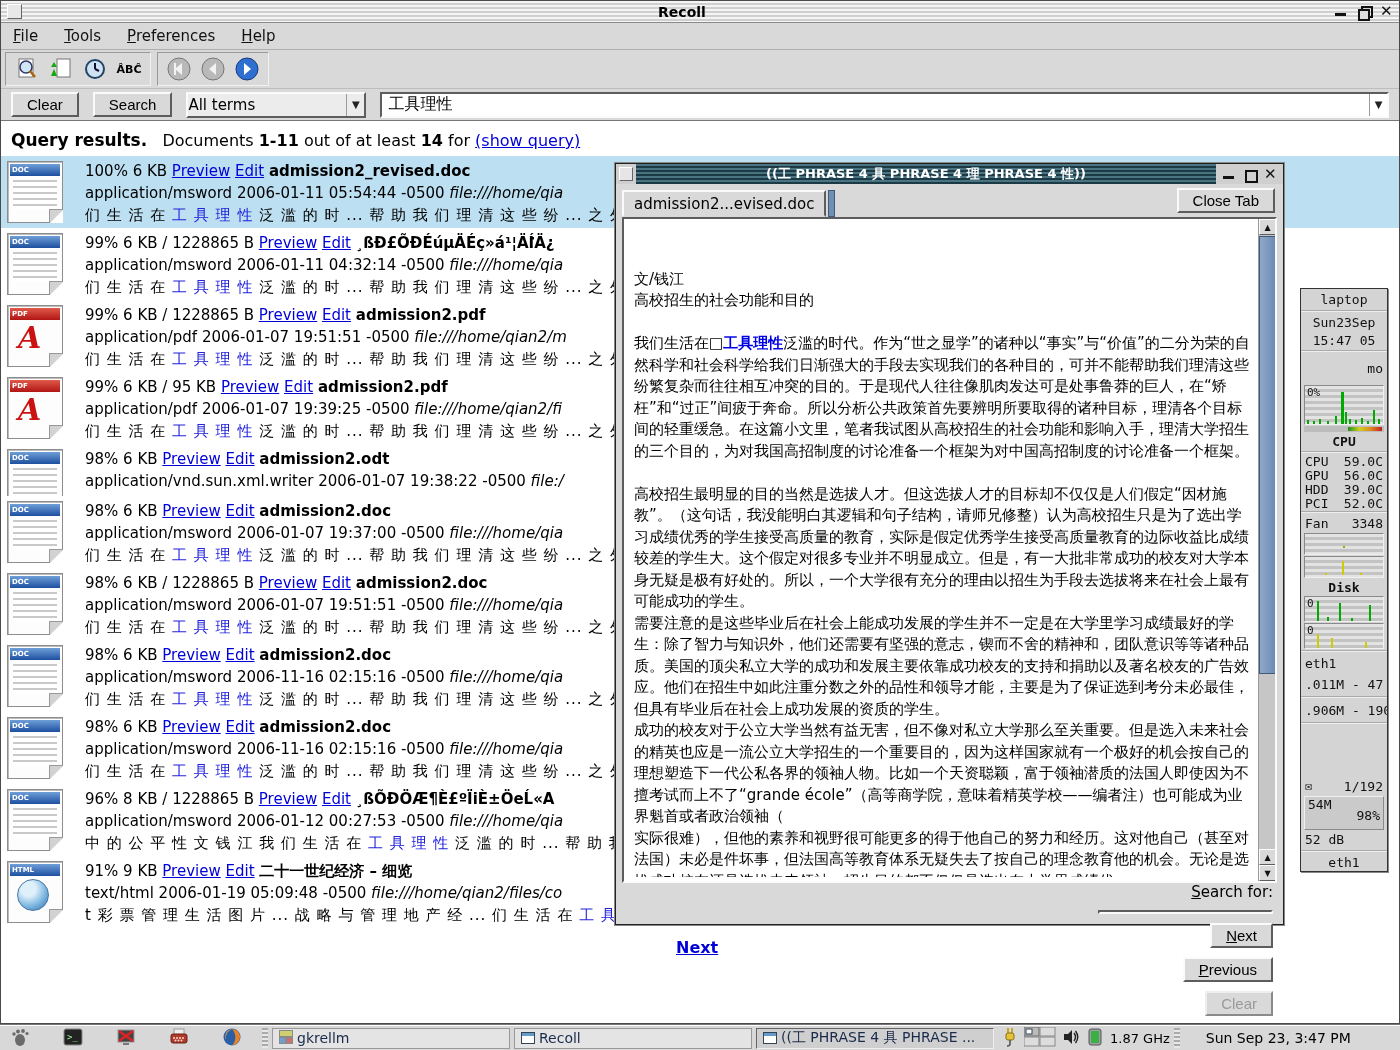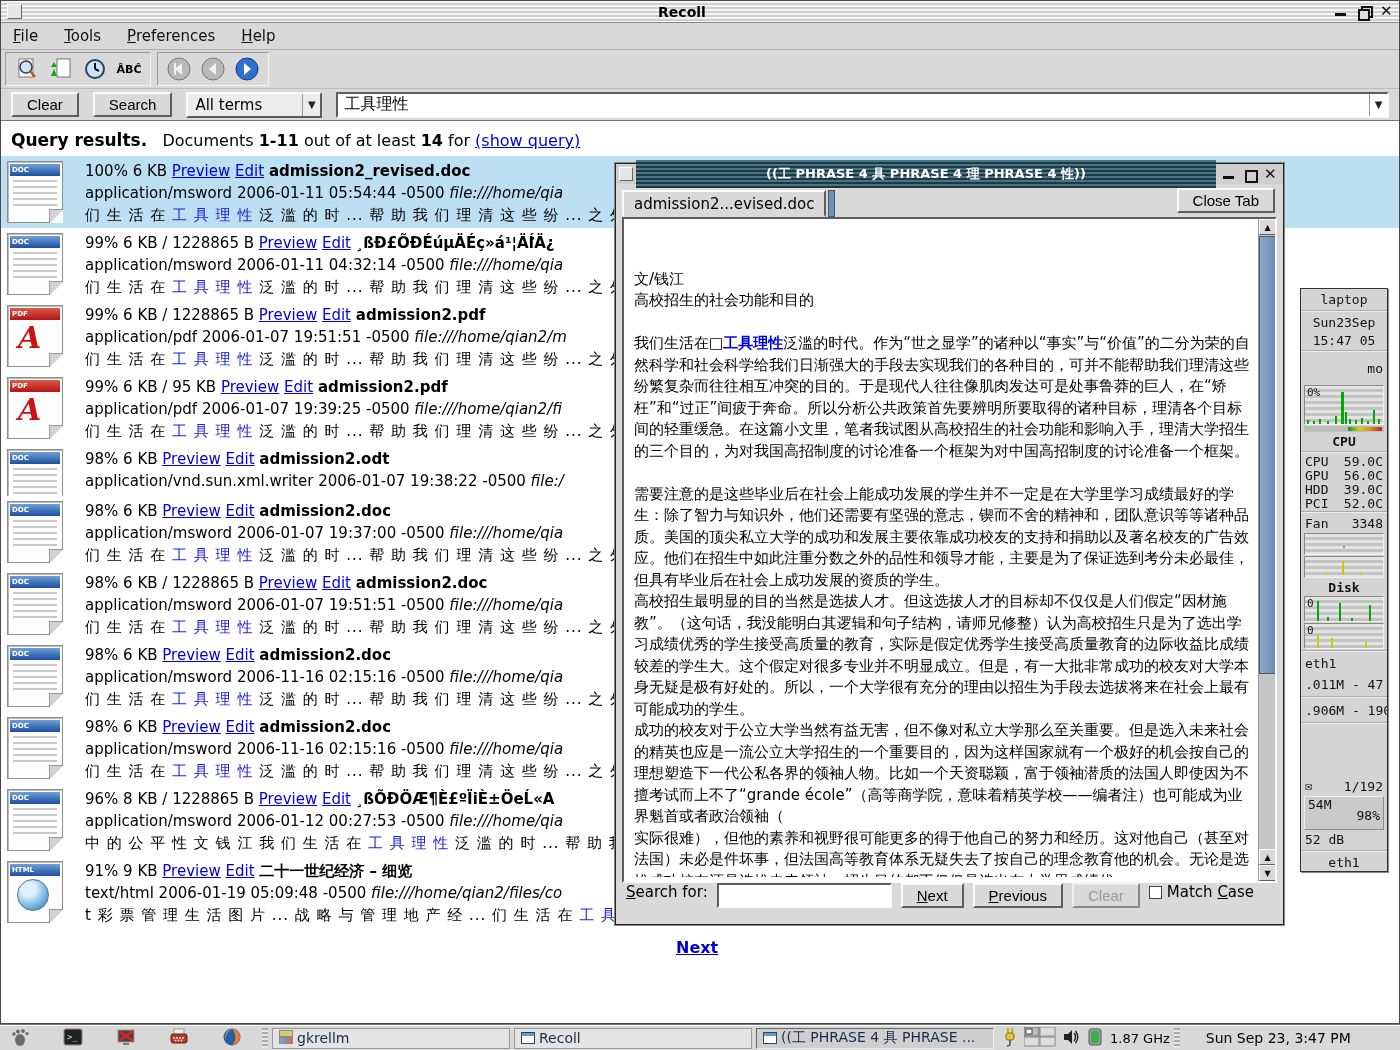--- a/index.html
+++ b/index.html
@@ -28,22 +28,22 @@
 
   .toolbar { height:39px; display:flex; align-items:center; padding:2px 4px; gap:6px; background:#d9d9d9; border-bottom:1px solid #bdbdbd;}
   .tool-group { display:flex; align-items:center; gap:4px; border:1px solid; border-color:#9a9a9a #f2f2f2 #f2f2f2 #9a9a9a;
     padding:2px 6px; height:34px; background:#d9d9d9; }
   .tool-btn { width:30px; height:28px; display:flex; align-items:center; justify-content:center; }
   .abc { font-size:11px; font-weight:bold; letter-spacing:0; }
 
   .searchrow { height:31px; display:flex; align-items:center; gap:14px; padding:0 10px; background:#d9d9d9; }
   .btn3d { background:#d9d9d9; border:2px solid; border-color:#fbfbfb #5d5d5d #5d5d5d #fbfbfb;
     font-size:15px; padding:2px 14px; color:#000; }
-  .combo { width:136px; height:26px; background:#ececec; border:2px solid; border-color:#fbfbfb #5d5d5d #5d5d5d #fbfbfb;
-    display:flex; align-items:center; font-size:15px; padding-left:7px; position:relative; }
+  .combo { width:180px; height:26px; background:#ececec; border:2px solid; border-color:#fbfbfb #5d5d5d #5d5d5d #fbfbfb;
+    display:flex; align-items:center; font-size:15px; position:relative; }
   .combo .arrow, .qarrow { margin-left:auto; width:18px; height:100%; display:flex; align-items:center; justify-content:center;
     border-left:1px solid #9a9a9a; font-size:10px; color:#222; }
   .query-box { flex:1; height:26px; background:#fff; border:2px solid; border-color:#5d5d5d #fbfbfb #fbfbfb #5d5d5d;
     display:flex; align-items:center; font-size:16px; padding-left:6px; }
 
   .results { flex:1; background:#fff; border-top:1px solid #777; position:relative; overflow:hidden; }
   .results-header { padding:9px 10px 6px 10px; font-size:16px; white-space:nowrap; }
   .rh-b { font-weight:bold; font-size:17px; }
   .rh-n { font-weight:bold; }
   a.qlink, a.rlink { color:#0000d8; text-decoration:underline; cursor:pointer; }
@@ -72,21 +72,21 @@
   .r-snip { letter-spacing:1px; }
   .r-term { color:#2222dd; }
   .next-link { display:inline-block; margin:10px 0 0 675px; font-size:16px; font-weight:bold;
     color:#0000d8; text-decoration:underline; cursor:pointer; }
 
   
   .preview-window { position:absolute; left:615px; top:163px; width:669px; height:762px;
     background:#d9d9d9; border:1px solid #222; box-shadow:0 0 0 1px #888; z-index:10; display:flex; flex-direction:column; }
   .pv-titlebar { height:20px; display:flex; align-items:center; background:#cfcfcf; }
   .pv-menubtn { width:14px; height:14px; margin:0 3px; background:#e6e6e6; border:1px solid; border-color:#fff #666 #666 #fff; }
-  .pv-titlestripe { flex:1; height:28px; background:repeating-linear-gradient(180deg,#4a7482 0 2px,#1c3a45 2px 4px);
+  .pv-titlestripe { flex:1; height:20px; background:repeating-linear-gradient(180deg,#4a7482 0 2px,#1c3a45 2px 4px);
     display:flex; align-items:center; justify-content:center; }
   .pv-title { color:#fff; font-weight:bold; font-size:13px; white-space:nowrap; }
   .pv-controls { display:flex; align-items:center; gap:8px; padding:0 6px; }
   .pv-controls .wc-max2::before { content:""; position:absolute; left:2px; top:2px; width:9px; height:9px; border:2px solid #111; }
   .pv-tabrow { height:33px; display:flex; align-items:flex-end; padding:3px 6px 0 6px; position:relative; }
   .pv-tab { height:27px; background:#d9d9d9; border:2px solid; border-color:#fbfbfb #5d5d5d transparent #fbfbfb;
     font-size:15px; padding:3px 10px 0 10px; }
   .pv-tabmark { width:7px; height:27px; background:#6f8fb4; border:1px solid #41597a; margin-left:2px; }
   .pv-closetab { position:absolute; right:8px; top:4px; }
   .pv-text { flex:1; margin:0 6px; background:#fff; border:2px solid; border-color:#5d5d5d #fbfbfb #fbfbfb #5d5d5d;
@@ -94,21 +94,21 @@
   .pv-content { position:absolute; left:10px; right:22px; top:28px; bottom:4px; overflow:hidden;
     font-size:15px; line-height:21.5px; color:#000; }
   .pv-content p { margin:0; }
   .pv-hl { color:#0000e6; font-weight:bold; }
   .pv-scroll { position:absolute; right:0; top:0; bottom:0; width:17px; background:#c6c6c6; border-left:1px solid #9a9a9a; }
   .sb-btn { width:17px; height:16px; background:#d9d9d9; border:1px solid; border-color:#fbfbfb #5d5d5d #5d5d5d #fbfbfb;
     font-size:8px; display:flex; align-items:center; justify-content:center; color:#111; }
   .sb-thumb { position:absolute; left:0; width:17px; top:17px; height:438px;
     background:linear-gradient(90deg,#8ea8c8,#6d8cb4); border:1px solid #42597c; }
   .sb-bottom { position:absolute; bottom:0; left:0; }
-  .pv-findbar { height:41px; display:flex; align-items:flex-start; gap:9px; padding:0 10px; font-size:15px; }
+  .pv-findbar { height:41px; display:flex; align-items:flex-end; gap:9px; padding:0 10px; font-size:15px;flex-direction:column; }
   .pv-findinput { width:175px; height:25px; background:#fff; border:2px solid; border-color:#5d5d5d #fbfbfb #fbfbfb #5d5d5d; }
   .btn-disabled { color:#9a9a9a; border-color:#eee #8a8a8a #8a8a8a #eee; }
   .checkbox { width:13px; height:13px; background:#fff; border:1px solid #444; display:inline-block; margin-right:5px; vertical-align:-2px; }
 
   
   .gkrellm { position:absolute; left:1300px; top:288px; width:88px; z-index:20;
     background:#d4d4d4; border:1px solid #333; box-shadow:1px 1px 0 #888;
     font-family:"DejaVu Sans Mono", monospace; font-size:13px; color:#111; }
   .gk-row { padding:0 4px; display:flex; justify-content:center; align-items:center; }
   .gk-right { justify-content:flex-end; }
@@ -368,22 +368,22 @@
       <button class="btn3d pv-closetab">Close Tab</button>
     </div>
     <div class="pv-text">
       <div class="pv-content" id="pv-content">
           <p>&nbsp;</p>
           <p><span>文/钱江</span></p>
           <p><span>高校招生的社会功能和目的</span></p>
           <p>&nbsp;</p>
           <p><span>我们生活在□</span><span class="pv-hl">工具理性</span><span>泛滥的时代。作为“世之显学”的诸种以“事实”与“价值”的二分为荣的自然科学和社会科学给我们日渐强大的手段去实现我们的各种目的，可并不能帮助我们理清这些纷繁复杂而往往相互冲突的目的。于是现代人往往像肌肉发达可是处事鲁莽的巨人，在“矫枉”和“过正”间疲于奔命。所以分析公共政策首先要辨明所要取得的诸种目标，理清各个目标间的轻重缓急。在这篇小文里，笔者我试图从高校招生的社会功能和影响入手，理清大学招生的三个目的，为对我国高招制度的讨论准备一个框架为对中国高招制度的讨论准备一个框架。</span></p>
           <p>&nbsp;</p>
+          <p><span>高校招生最明显的目的当然是选拔人才。但这选拔人才的目标却不仅仅是人们假定“因材施教”。（这句话，我没能明白其逻辑和句子结构，请师兄修整）认为高校招生只是为了选出学习成绩优秀的学生接受高质量的教育，实际是假定优秀学生接受高质量教育的边际收益比成绩较差的学生大。这个假定对很多专业并不明显成立。但是，有一大批非常成功的校友对大学本身无疑是极有好处的。所以，一个大学很有充分的理由以招生为手段去选拔将来在社会上最有可能成功的学生。</span></p>
           <p><span>需要注意的是这些毕业后在社会上能成功发展的学生并不一定是在大学里学习成绩最好的学生：除了智力与知识外，他们还需要有坚强的意志，锲而不舍的精神和，团队意识等等诸种品质。美国的顶尖私立大学的成功和发展主要依靠成功校友的支持和捐助以及著名校友的广告效应。他们在招生中如此注重分数之外的品性和领导才能，主要是为了保证选到考分未必最佳，但具有毕业后在社会上成功发展的资质的学生。</span></p>
-          <p><span>高校招生最明显的目的当然是选拔人才。但这选拔人才的目标却不仅仅是人们假定“因材施教”。（这句话，我没能明白其逻辑和句子结构，请师兄修整）认为高校招生只是为了选出学习成绩优秀的学生接受高质量的教育，实际是假定优秀学生接受高质量教育的边际收益比成绩较差的学生大。这个假定对很多专业并不明显成立。但是，有一大批非常成功的校友对大学本身无疑是极有好处的。所以，一个大学很有充分的理由以招生为手段去选拔将来在社会上最有可能成功的学生。</span></p>
           <p><span>成功的校友对于公立大学当然有益无害，但不像对私立大学那么至关重要。但是选入未来社会的精英也应是一流公立大学招生的一个重要目的，因为这样国家就有一个极好的机会按自己的理想塑造下一代公私各界的领袖人物。比如一个天资聪颖，富于领袖潜质的法国人即使因为不擅考试而上不了“grande école”（高等商学院，意味着精英学校——编者注）也可能成为业界魁首或者政治领袖（</span></p>
           <p><span>实际很难），但他的素养和视野很可能更多的得于他自己的努力和经历。这对他自己（甚至对法国）未必是件坏事，但法国高等教育体系无疑失去了按自己的理念教育他的机会。无论是选拔成功校友还是选拔未来领袖，招生目的都不仅仅是选出在大学里成绩优</span></p>
         </div>
       <div class="pv-scroll">
         <div class="sb-btn">▲</div>
         <div class="sb-thumb"></div>
         <div class="sb-bottom">
           <div class="sb-btn">▲</div>
           <div class="sb-btn">▼</div>
         </div>

